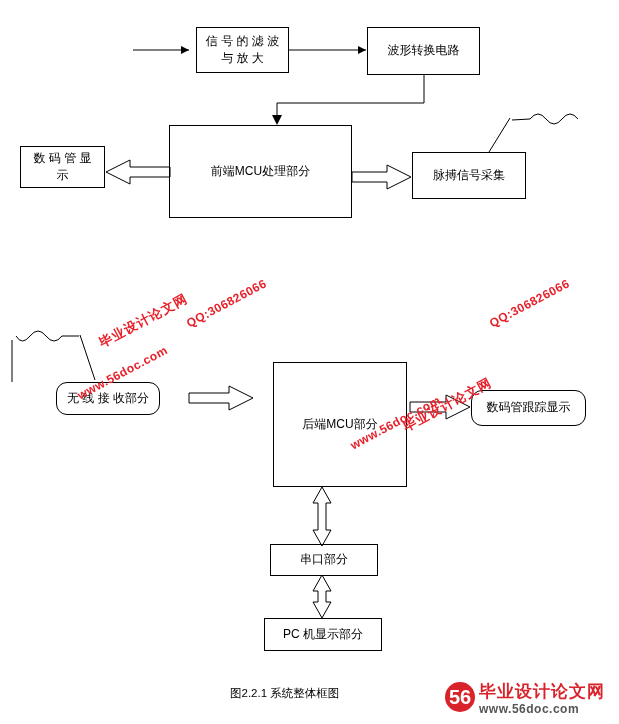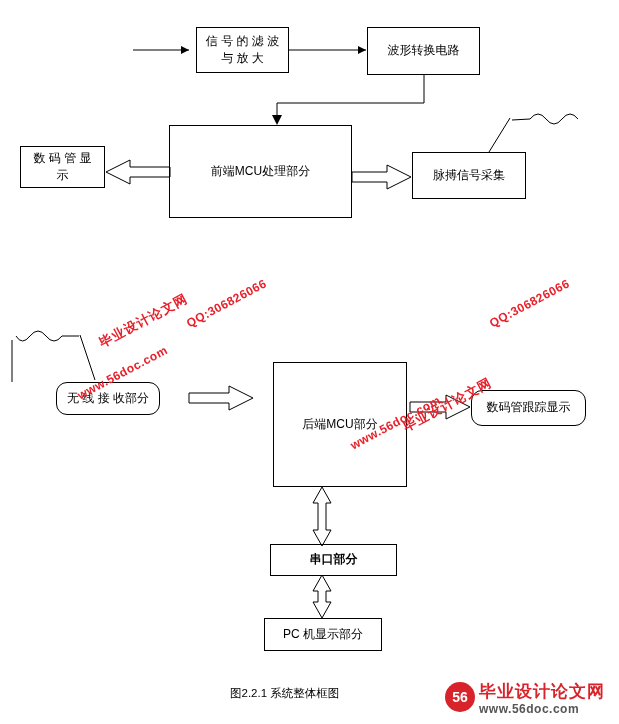--- a/index.html
+++ b/index.html
@@ -69,21 +69,21 @@
     width: 168px;
     height: 40px;
   }
   .logo .mark {
     position: absolute;
     left: 0; top: 4px;
     width: 30px; height: 30px;
     border-radius: 50%;
     background: #d9232a;
     color: #fff;
-    font-size: 14px;
+    font-size: 20px;
     font-weight: bold;
     display: flex;
     align-items: center;
     justify-content: center;
   }
   .logo .t1 {
     position: absolute;
     left: 34px; top: 2px;
     font-size: 17px;
     font-weight: bold;
@@ -165,21 +165,21 @@
   </div>
 
   <div class="box" style="left:273px; top:362px; width:134px; height:125px;">
     <span>后端MCU部分</span>
   </div>
 
   <div class="box" style="left:471px; top:390px; width:115px; height:36px;border-radius:11px;">
     <span>数码管跟踪显示</span>
   </div>
 
-  <div class="box" style="left:270px; top:544px; width:127px; height:32px;font-weight:bold;">
+  <div class="box" style="left:270px; top:544px; width:108px; height:32px;">
     <span>串口部分</span>
   </div>
 
   <div class="box" style="left:264px; top:618px; width:118px; height:33px;">
     <span>PC 机显示部分</span>
   </div>
 
   <div class="caption" style="left:230px; top:686px;">图2.2.1 系统整体框图</div>
 
   <div class="wm" style="left:96px; top:336px; transform: rotate(-28deg);">

